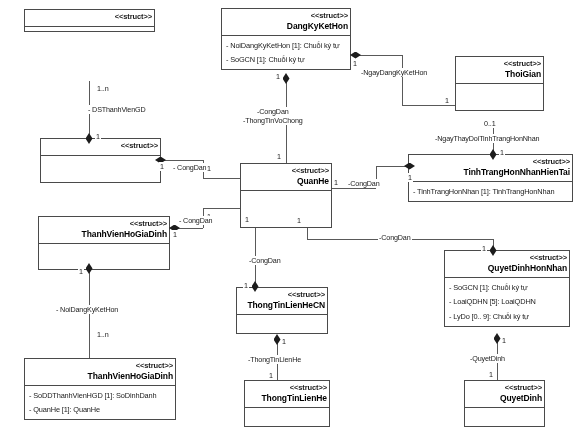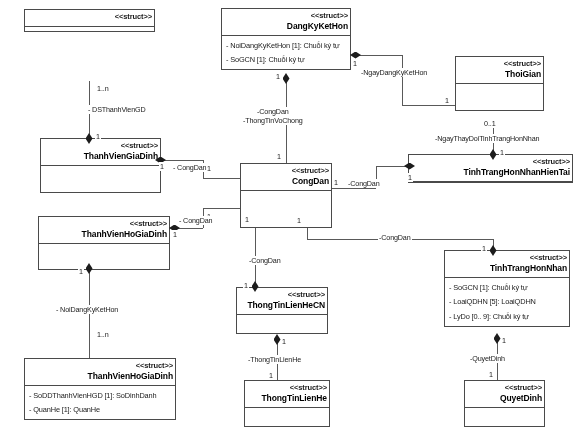--- a/index.html
+++ b/index.html
@@ -247,37 +247,39 @@
     <div class="uml-head">
       <div class="uml-stereo">&lt;&lt;struct&gt;&gt;</div>
       <div class="uml-name">ThoiGian</div>
     </div>
     <div class="uml-attrs empty"></div>
   </div>
 
   <div class="uml-box" style="left:40px; top:138px; width:121px;">
     <div class="uml-head">
       <div class="uml-stereo">&lt;&lt;struct&gt;&gt;</div>
-      <div class="uml-name">ThanhVienGiaDinh</div>
     </div>
     <div class="uml-attrs empty"></div>
   </div>
 
   <div class="uml-box" style="left:240px; top:163px; width:92px;">
     <div class="uml-head">
       <div class="uml-stereo">&lt;&lt;struct&gt;&gt;</div>
-      <div class="uml-name">CongDan</div>
+      <div class="uml-name">QuanHe</div>
     </div>
     <div class="uml-attrs empty" style="min-height:36px;"></div>
   </div>
 
   <div class="uml-box" style="left:408px; top:154px; width:165px;">
     <div class="uml-head">
       <div class="uml-stereo">&lt;&lt;struct&gt;&gt;</div>
       <div class="uml-name">TinhTrangHonNhanHienTai</div>
+    </div>
+    <div class="uml-attrs">
+      <div class="uml-attr">- TinhTrangHonNhan [1]:  TinhTrangHonNhan</div>
     </div>
   </div>
 
   <div class="uml-box" style="left:38px; top:216px; width:132px;">
     <div class="uml-head">
       <div class="uml-stereo">&lt;&lt;struct&gt;&gt;</div>
       <div class="uml-name">ThanhVienHoGiaDinh</div>
     </div>
     <div class="uml-attrs empty" style="min-height:25px;"></div>
   </div>
@@ -305,21 +307,21 @@
     <div class="uml-head">
       <div class="uml-stereo">&lt;&lt;struct&gt;&gt;</div>
       <div class="uml-name">ThongTinLienHe</div>
     </div>
     <div class="uml-attrs empty" style="min-height:18px;"></div>
   </div>
 
   <div class="uml-box" style="left:444px; top:250px; width:126px;">
     <div class="uml-head">
       <div class="uml-stereo">&lt;&lt;struct&gt;&gt;</div>
-      <div class="uml-name">TinhTrangHonNhan</div>
+      <div class="uml-name">QuyetDinhHonNhan</div>
     </div>
     <div class="uml-attrs">
       <div class="uml-attr">- SoGCN [1]: Chuỗi ký tự</div>
       <div class="uml-attr">- LoaiQDHN [5]: LoaiQDHN</div>
       <div class="uml-attr">- LyDo [0.. 9]: Chuỗi ký tự</div>
     </div>
   </div>
 
   <div class="uml-box" style="left:464px; top:380px; width:81px;">
     <div class="uml-head">

